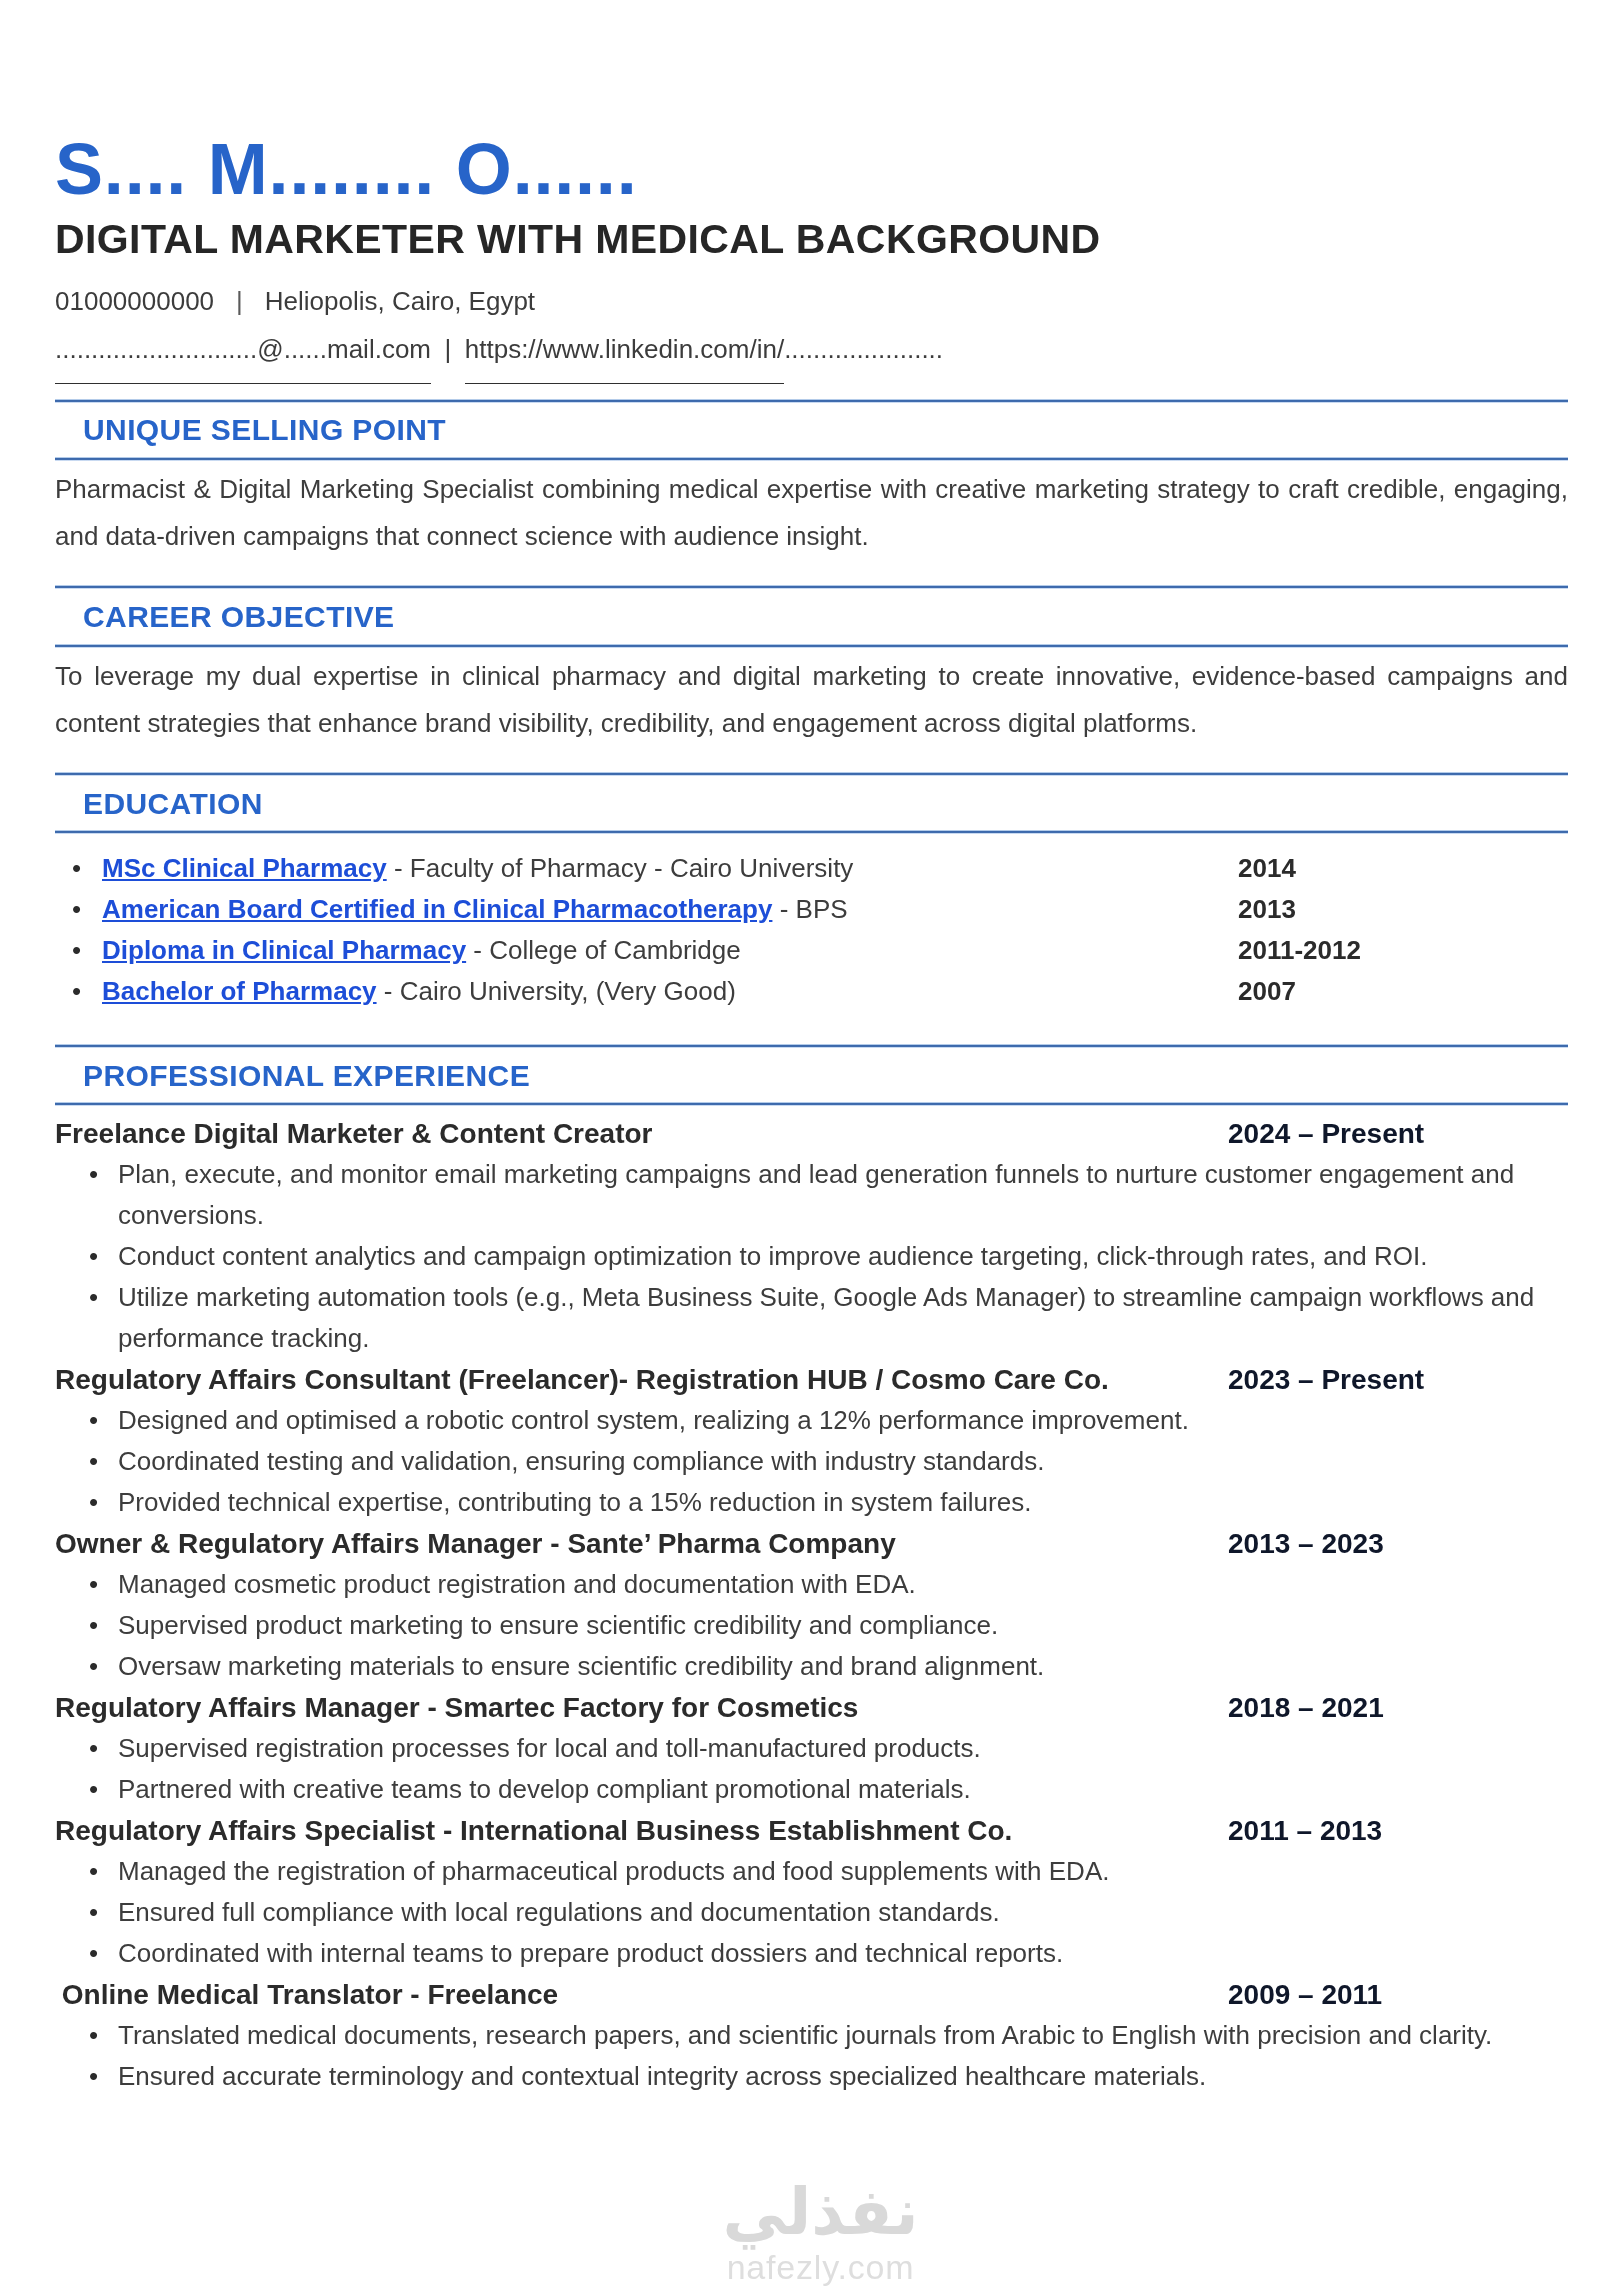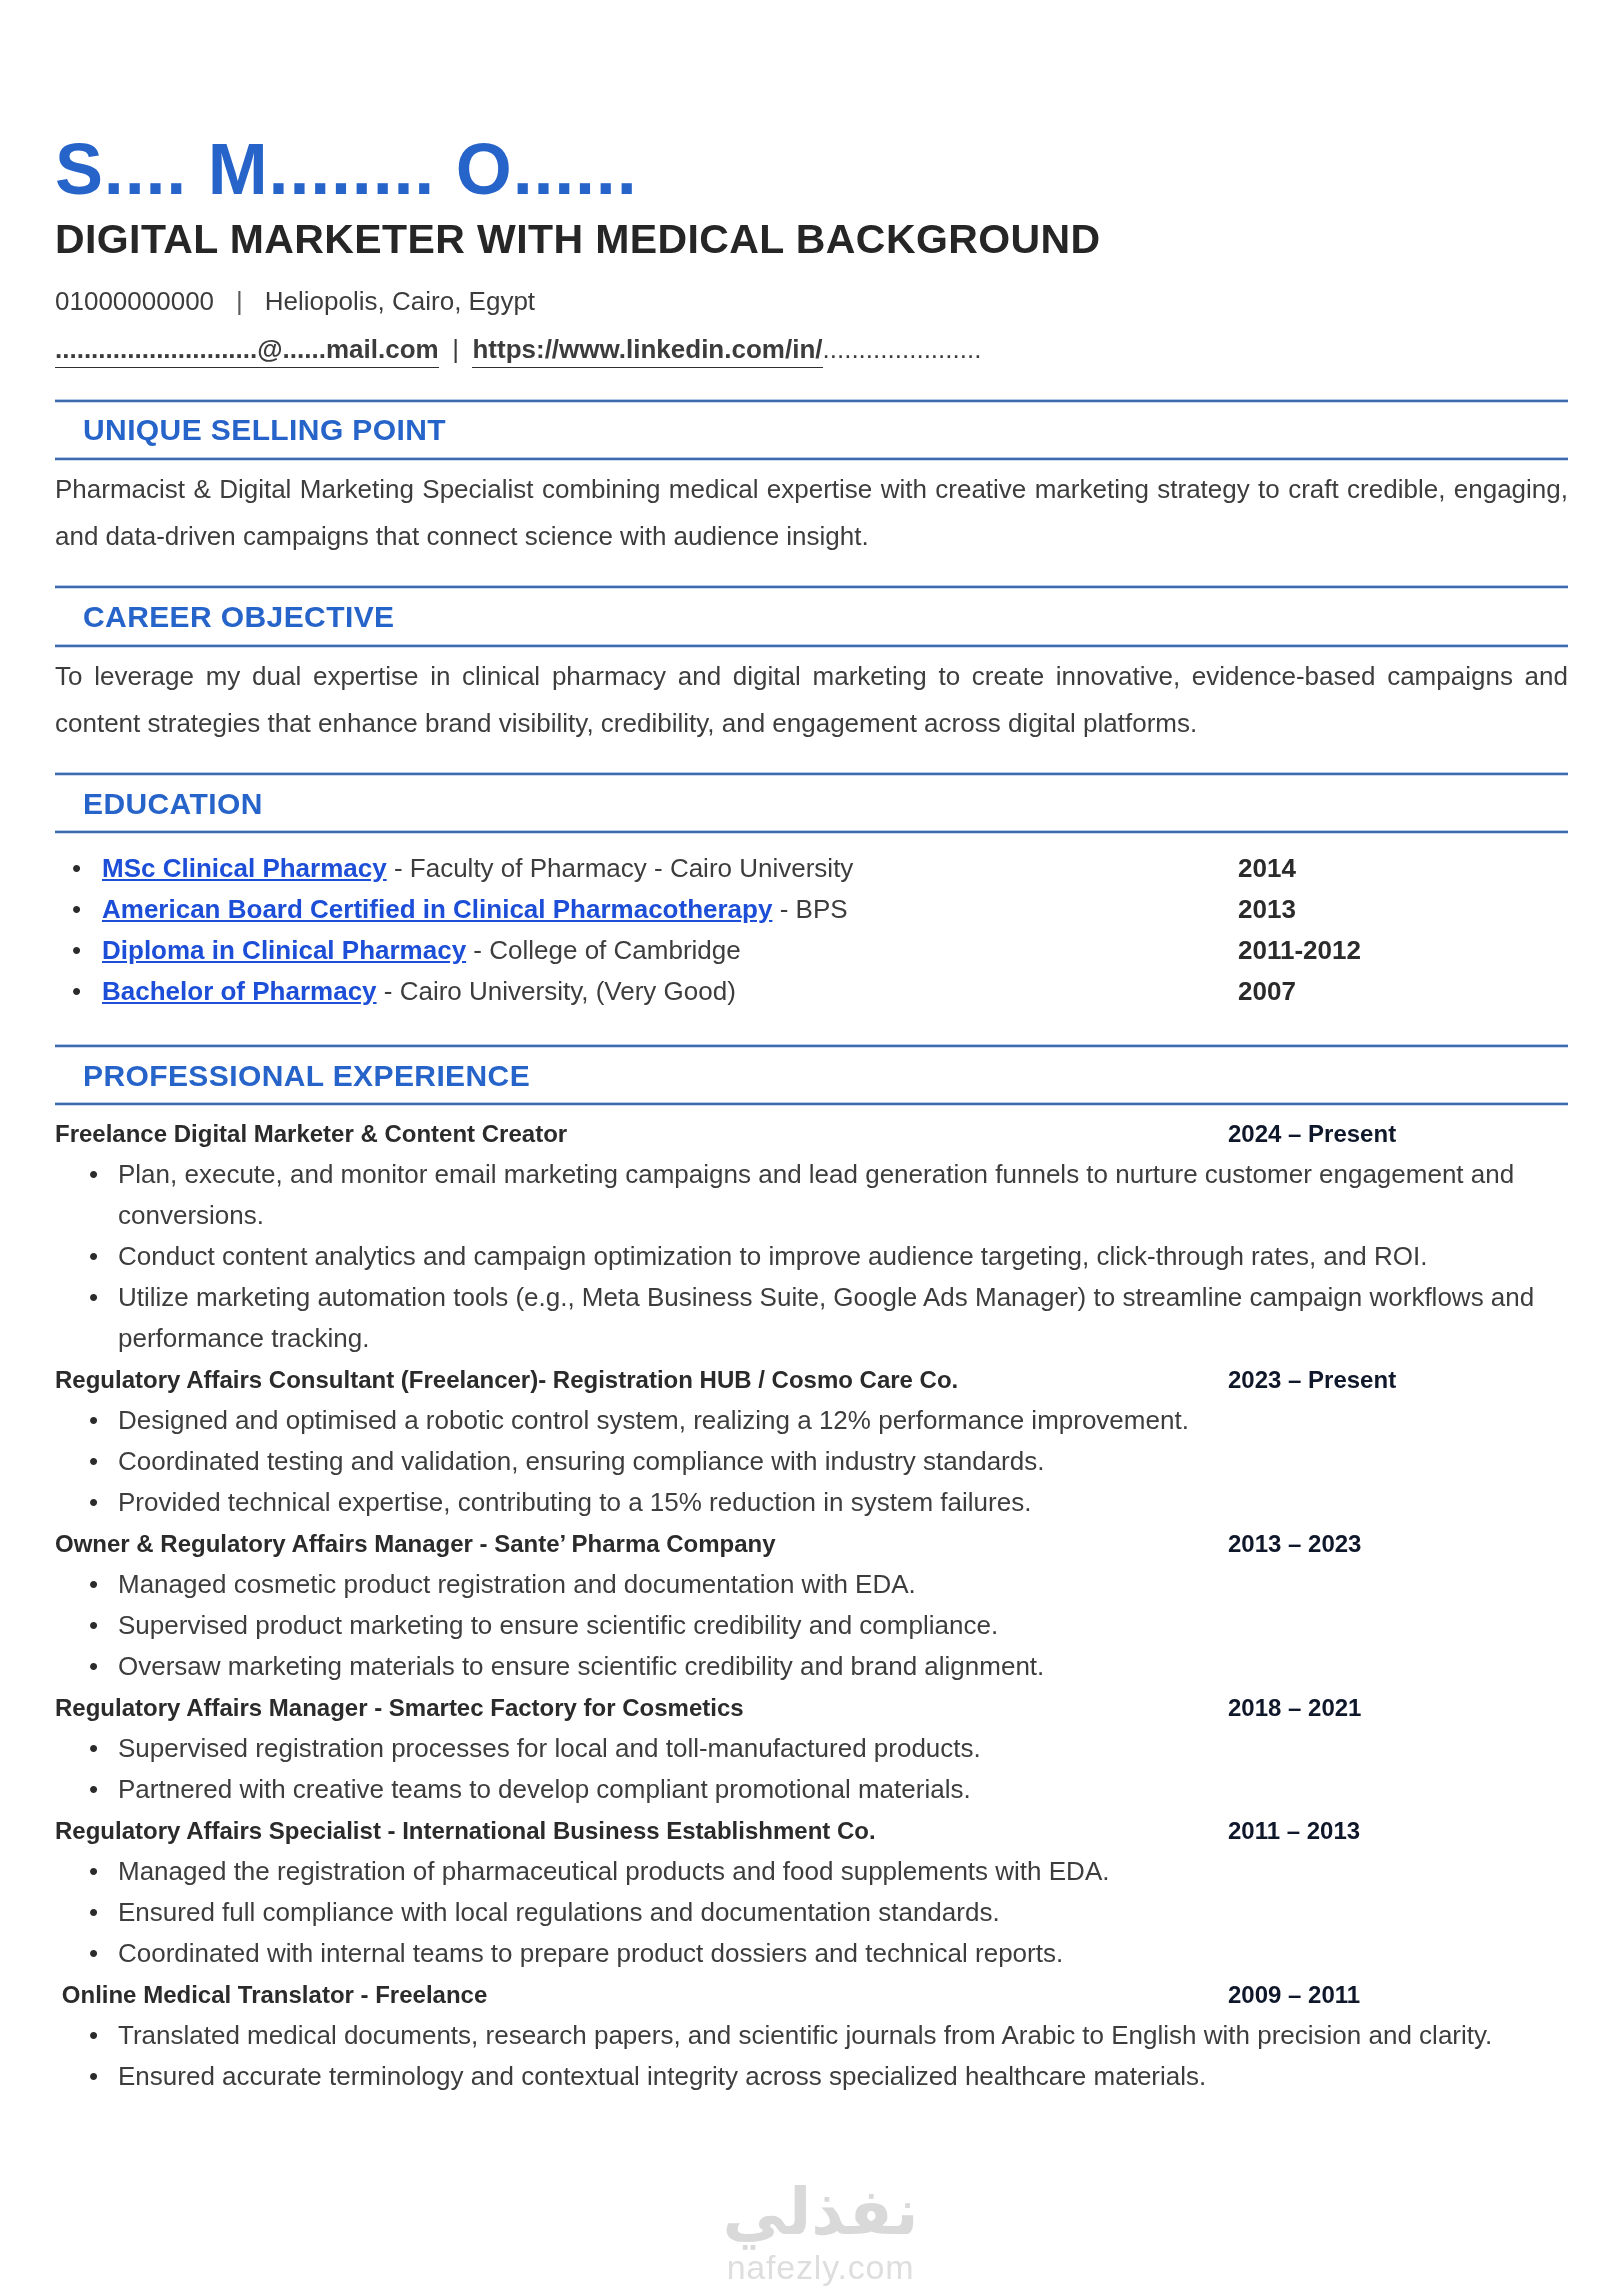--- a/index.html
+++ b/index.html
@@ -20,21 +20,21 @@
     color:#2764c9; letter-spacing:0.8px;
   }
   .role {
     margin:10px 0 0; font-size:41px; font-weight:bold;
     color:#262626; letter-spacing:0.4px; line-height:1.05;
   }
   .contact1 { margin-top:25px; font-size:26px; color:#3c3c3c; }
   .contact1 .sep { display:inline-block; margin:0 22px; color:#5a5a5a; }
   .contact2 { margin-top:17px; font-size:26px; color:#3c3c3c; }
   .contact2 .sep { display:inline-block; margin:0 13.5px; color:#3c3c3c; }
-  .ulink { color:#3c3c3c; text-decoration:none; border-bottom:1.7px solid #2f2f2f; padding-bottom:3px; cursor:pointer;font-weight:bold; }
+  .ulink { color:#3c3c3c; text-decoration:none; border-bottom:1.7px solid #2f2f2f; padding-bottom:19px; cursor:pointer; }
   .rule {
     height:4.2px;
     background:linear-gradient(180deg,#b3cbe9 0%,#b3cbe9 16%,#3c69ac 30%,#3c69ac 62%,#bdd2ee 78%,#d8e4f5 100%);
   }
   .section { margin-top:0; }
   .rt-usp { margin-top:34px; }
   .rt-obj { margin-top:25px; }
   .rt-edu { margin-top:25px; }
   .rt-xp  { margin-top:32px; }
   .sec-title {
@@ -49,21 +49,21 @@
   }
   
   .edu-list { margin-top:13.5px; margin-bottom:8.5px; }
   .edu-row { display:flex; align-items:baseline; line-height:41px; font-size:26px; }
   .edu-row .dot { margin-left:17px; width:30px; flex:none; color:#2b2b2b; }
   .edu-text { flex:1; color:#3d3d3d; }
   .edu-text .deg { font-weight:bold; color:#1d4ed8;text-decoration:underline; }
   .edu-year { width:330px; flex:none; font-weight:bold; color:#2b2b2b; }
   
   .xp-list { margin-top:6.8px; }
-  .job-head { display:flex; align-items:flex-start; line-height:41px; font-size:24px; }
+  .job-head { display:flex; align-items:flex-start; line-height:41px; font-size:28px; }
   .job-title { flex:1; font-weight:bold; color:#2b2b2b; }
   .job-dates { width:340px; flex:none; font-weight:bold; color:#0f172a; }
   .job:last-child .job-title { padding-left:6.8px; }
   .xp-row { display:flex; align-items:baseline; line-height:41px; font-size:26px; }
   .xp-row .dot { margin-left:34px; width:29px; flex:none; color:#2b2b2b; }
   .xp-text { flex:1; padding-right:12px; color:#3d3d3d; }
   
   .watermark { position:absolute; left:18px; right:0; bottom:8.5px; text-align:center; }
   .wm-ar {
     font-family:"DejaVu Sans", sans-serif;

